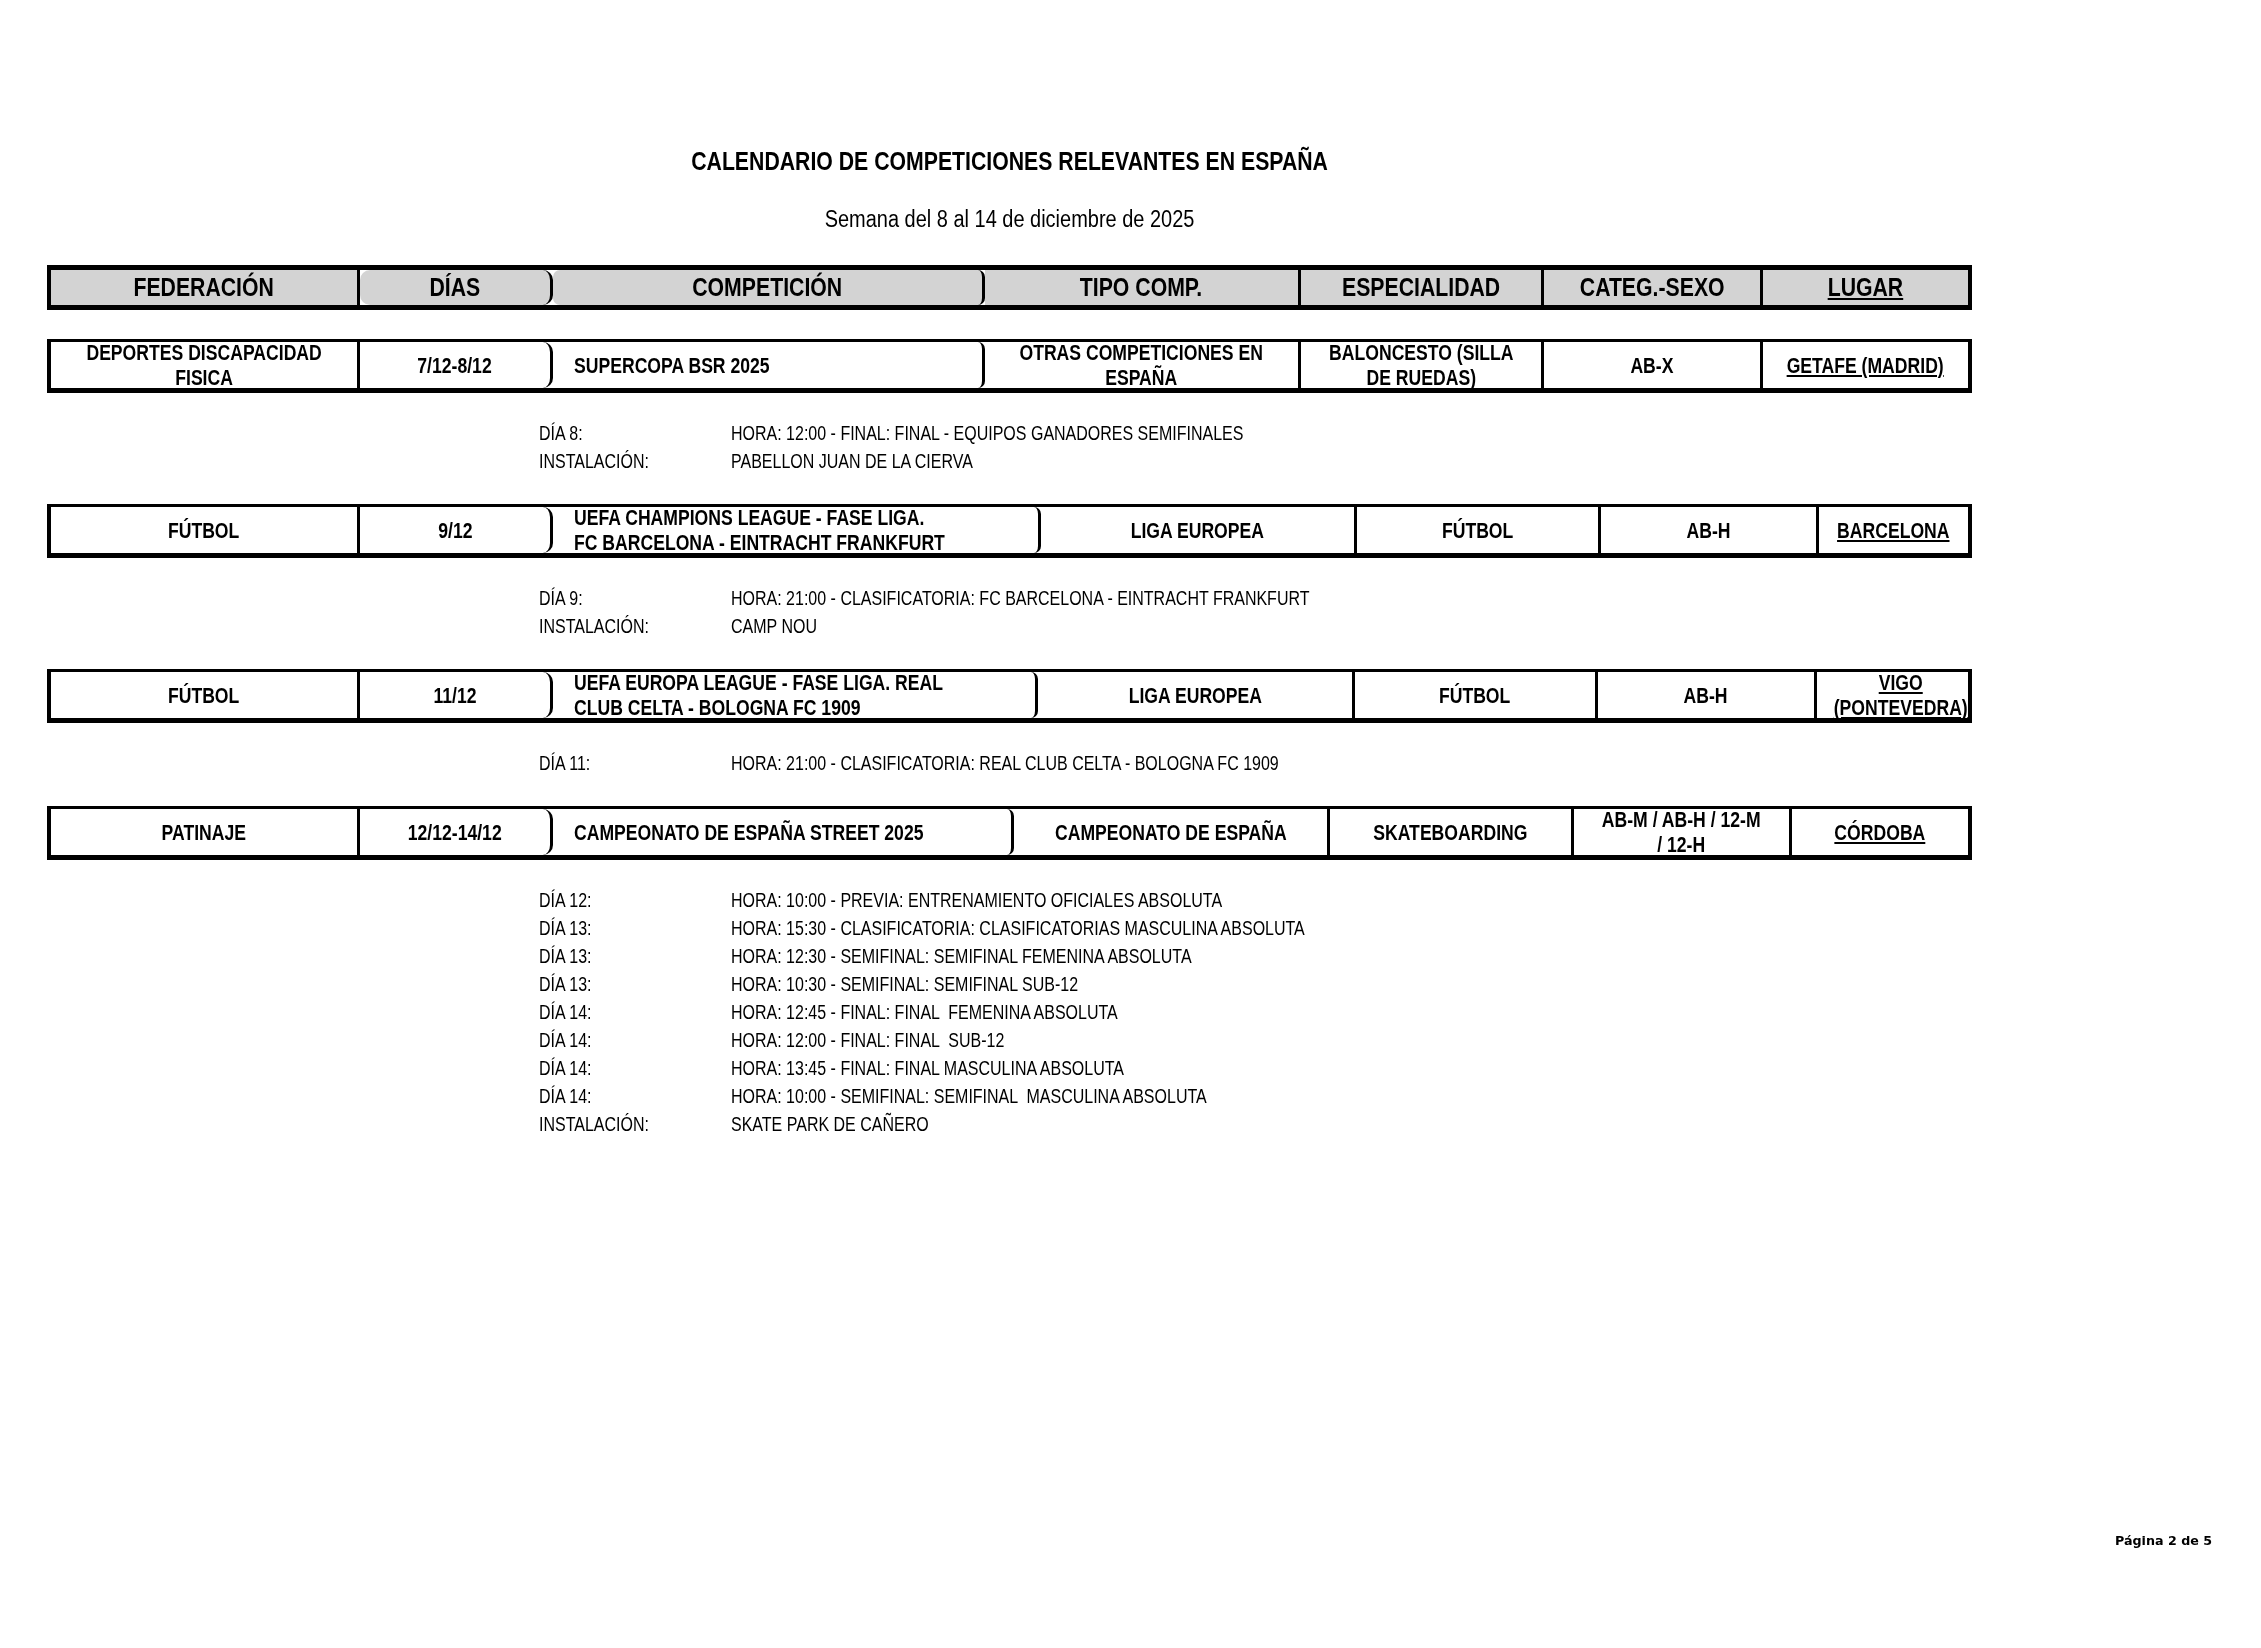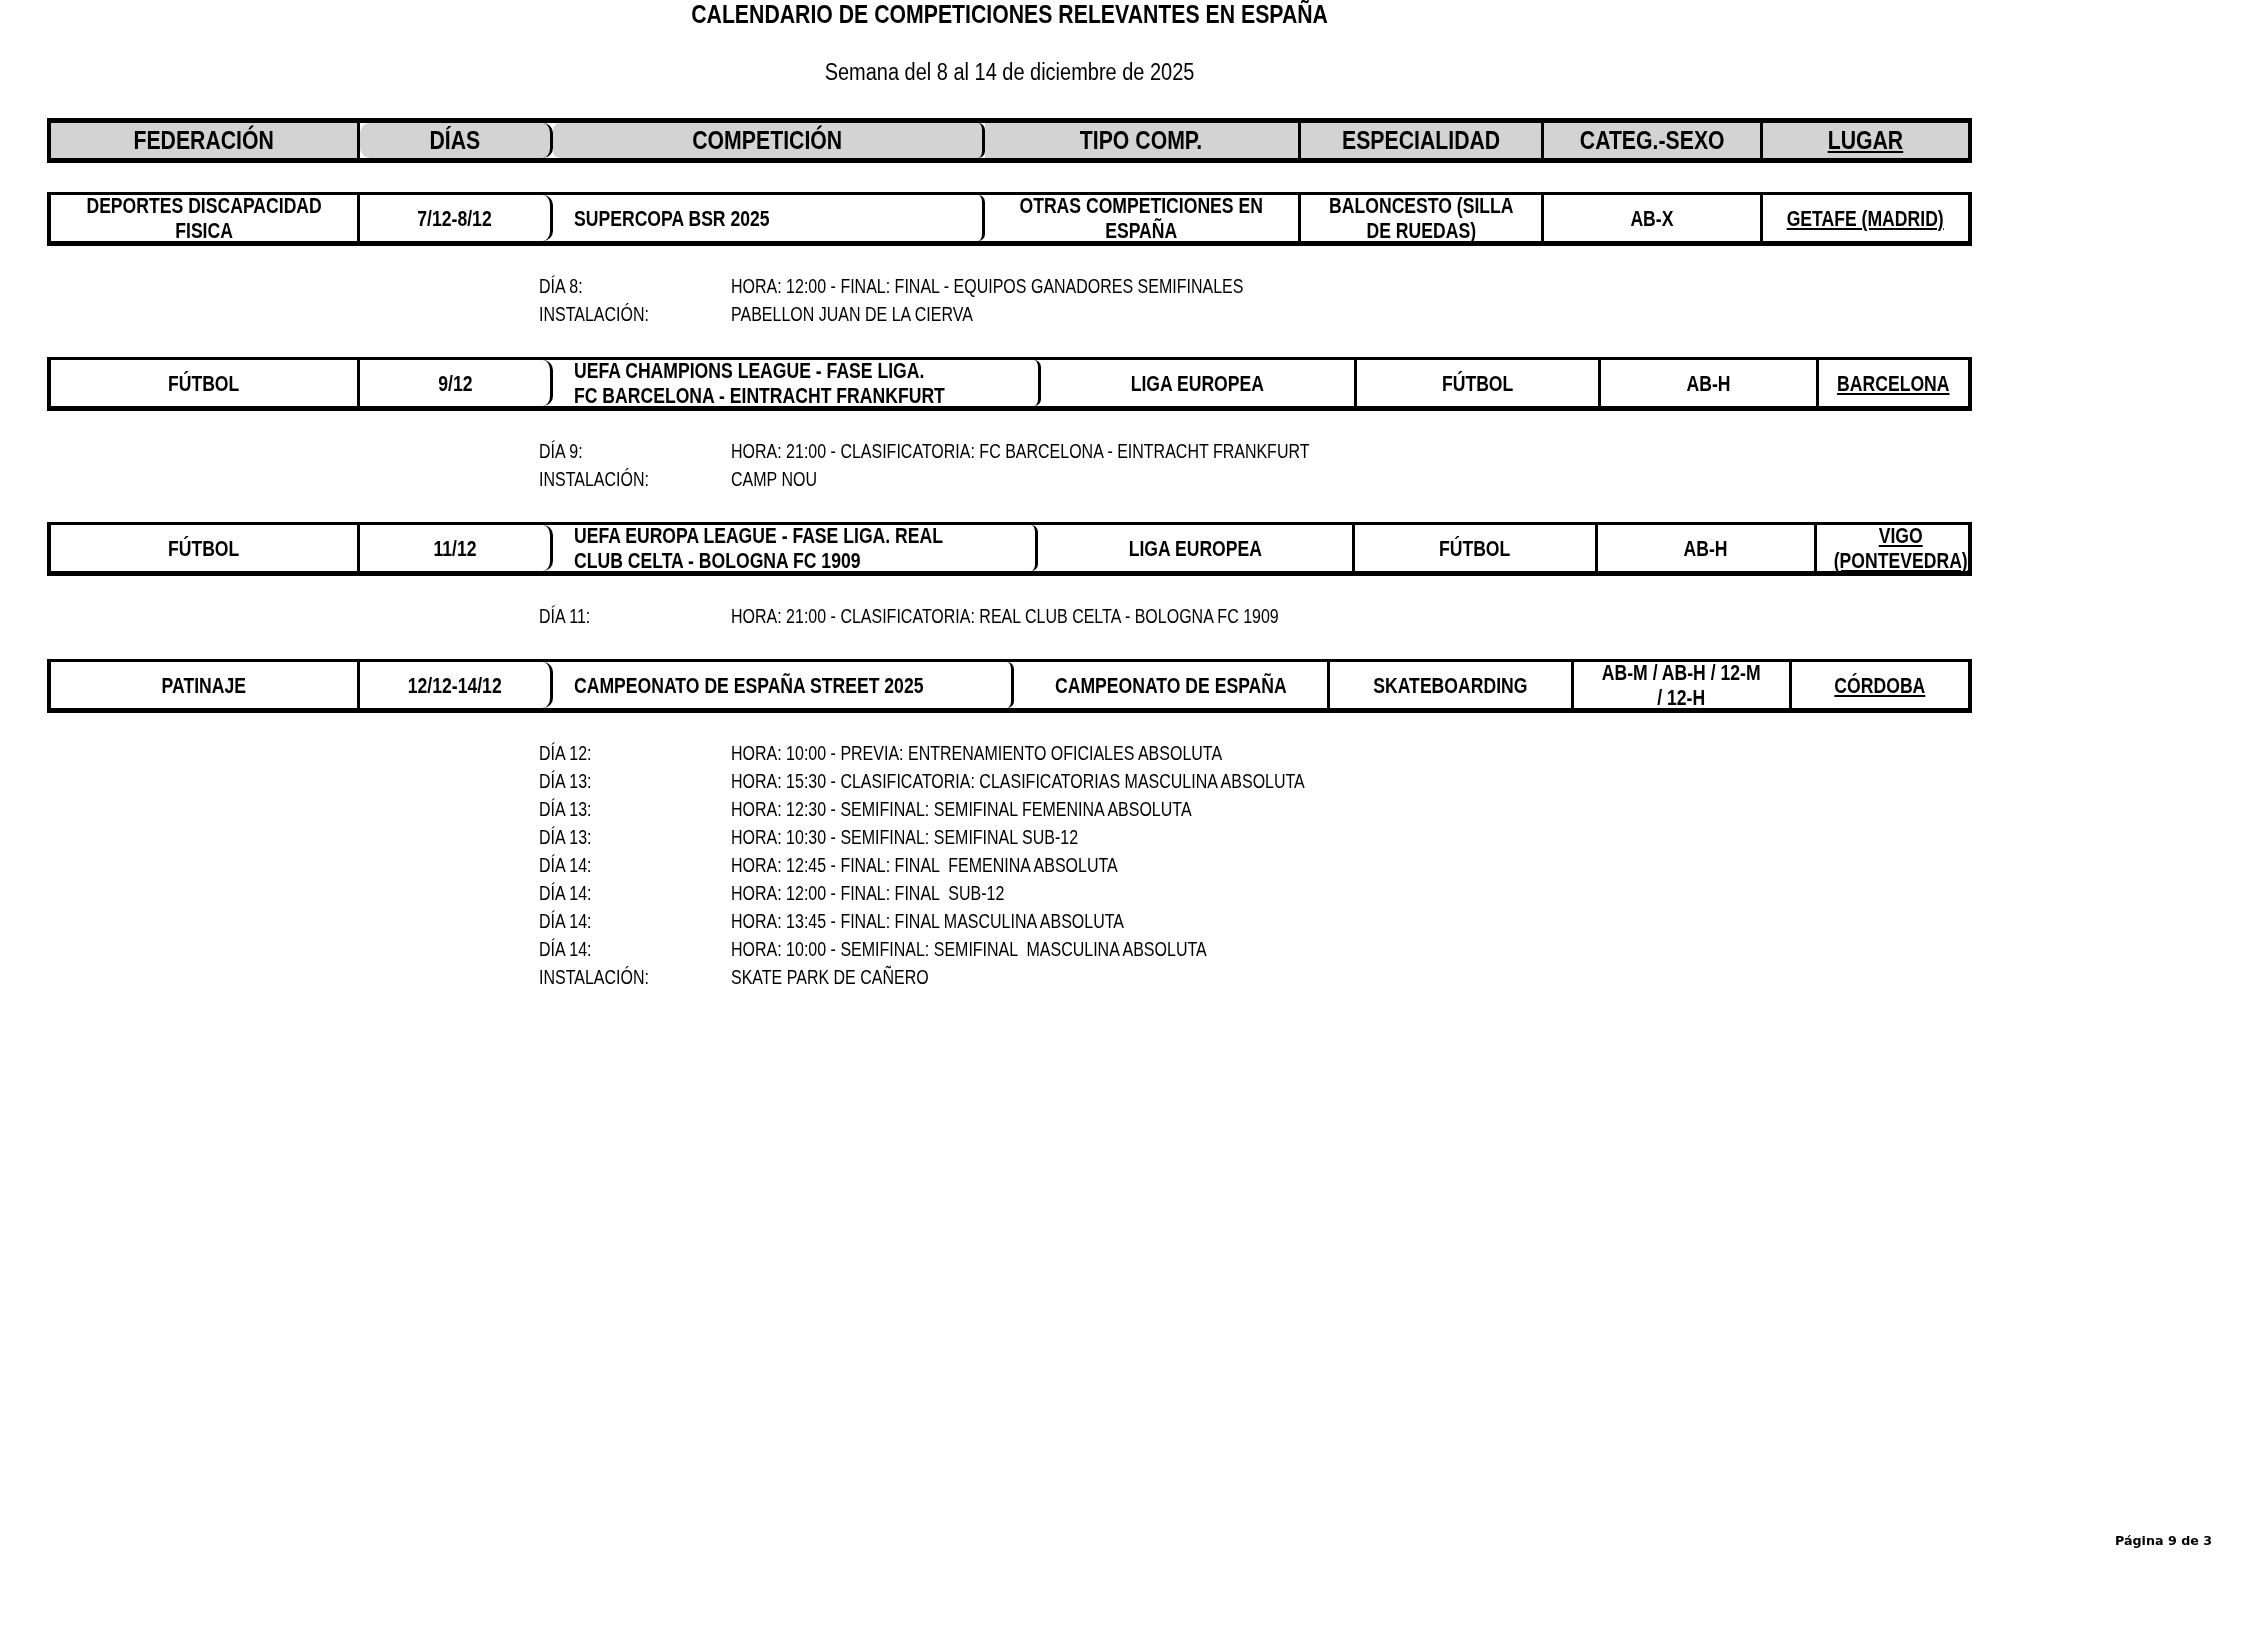--- a/index.html
+++ b/index.html
@@ -18,20 +18,21 @@
     width: 1925px;
     height: 100%;
   }
   
   .cx  { display: inline-block; transform: scaleX(0.80); transform-origin: center center; white-space: pre; text-align: center; }
   .cxl { transform-origin: left center; text-align: left; }
   .cxh { transform: scaleX(0.85); }
 
   .title {
     margin: 0;
+    padding-top: 147px;
     text-align: center;
     font-size: 25px;
     font-weight: bold;
     line-height: 29px;
   }
   .subtitle {
     margin-top: 30px;
     text-align: center;
     font-size: 23.5px;
     font-weight: normal;
@@ -313,15 +314,15 @@
   </div>
 
   <div class="dline">
     <span class="dlabel"><span class="cx cxl">INSTALACIÓN:</span></span>
     <span class="dvalue"><span class="cx cxl">SKATE PARK DE CAÑERO</span></span>
   </div>
 </div>
   </div>
 </div>
 
-  <div class="footer">Página 9 de 3</div>
+  <div class="footer">Página 2 de 5</div>
 </div>
 
 
 </body></html>

